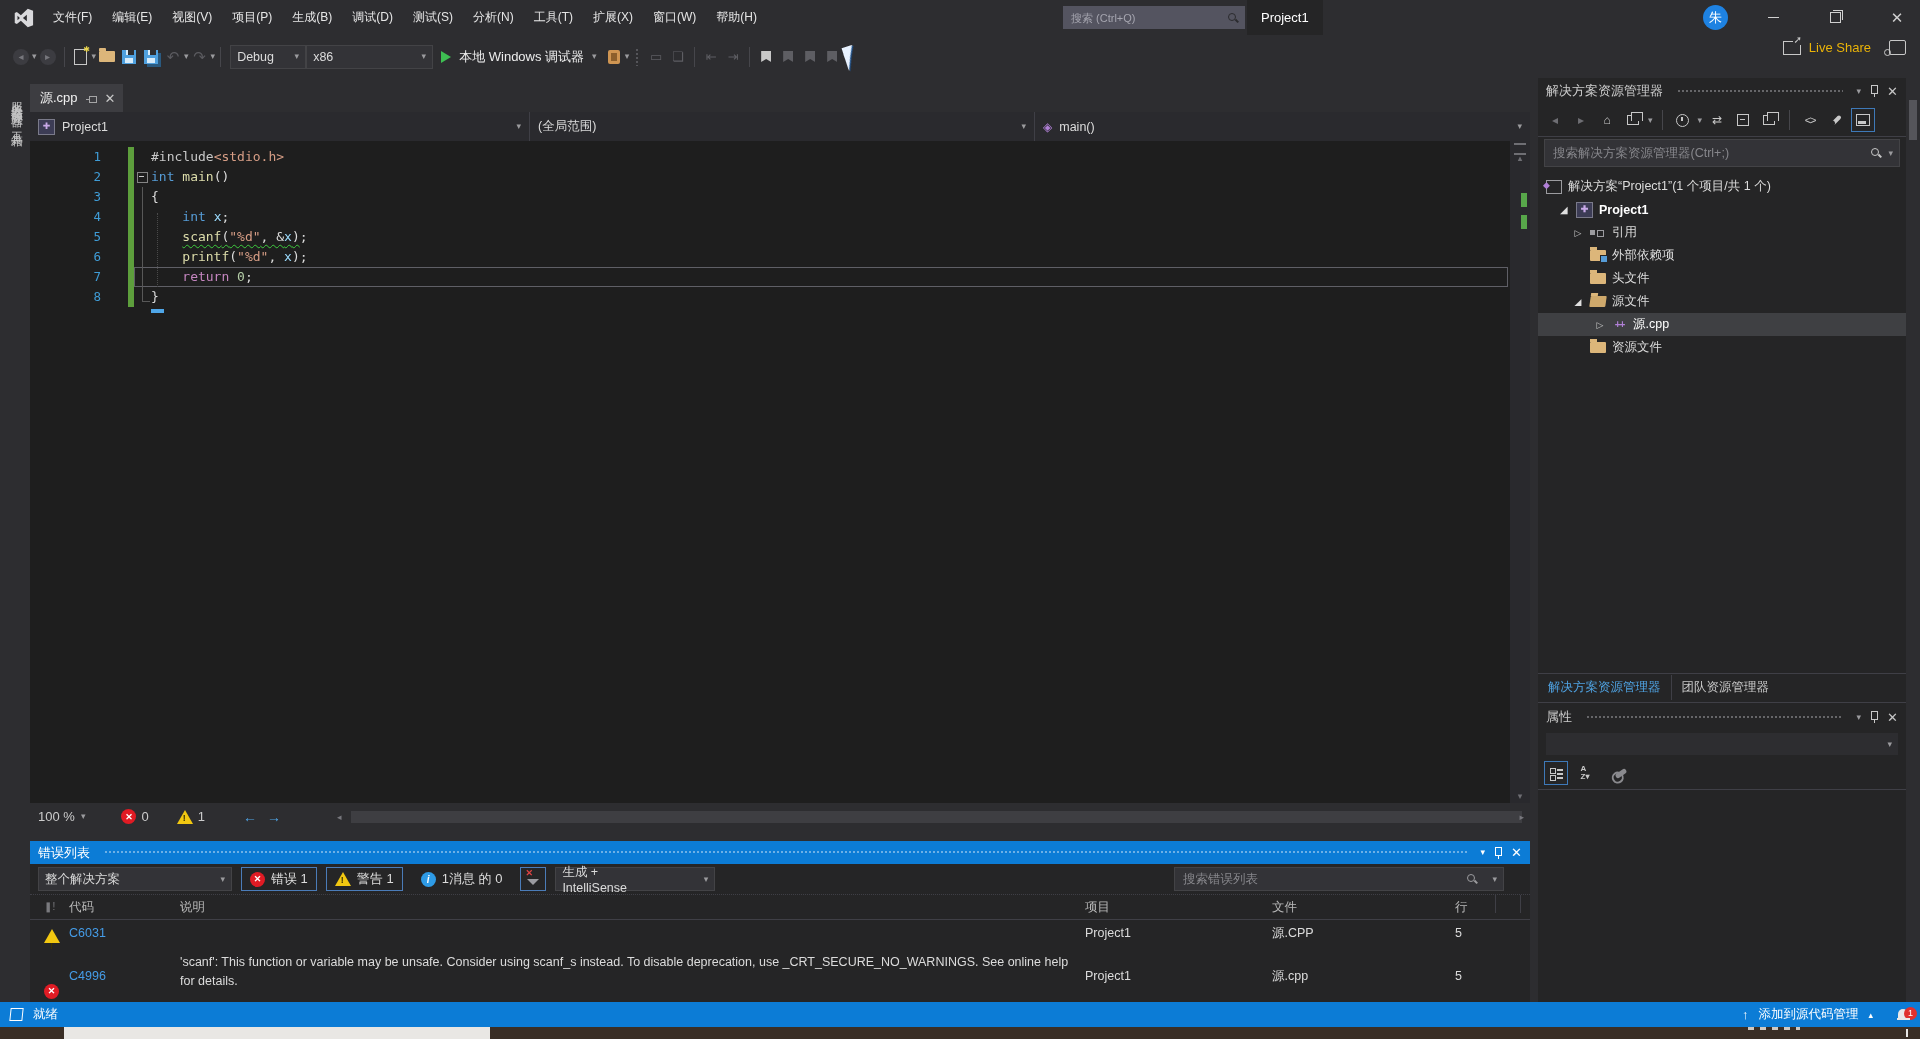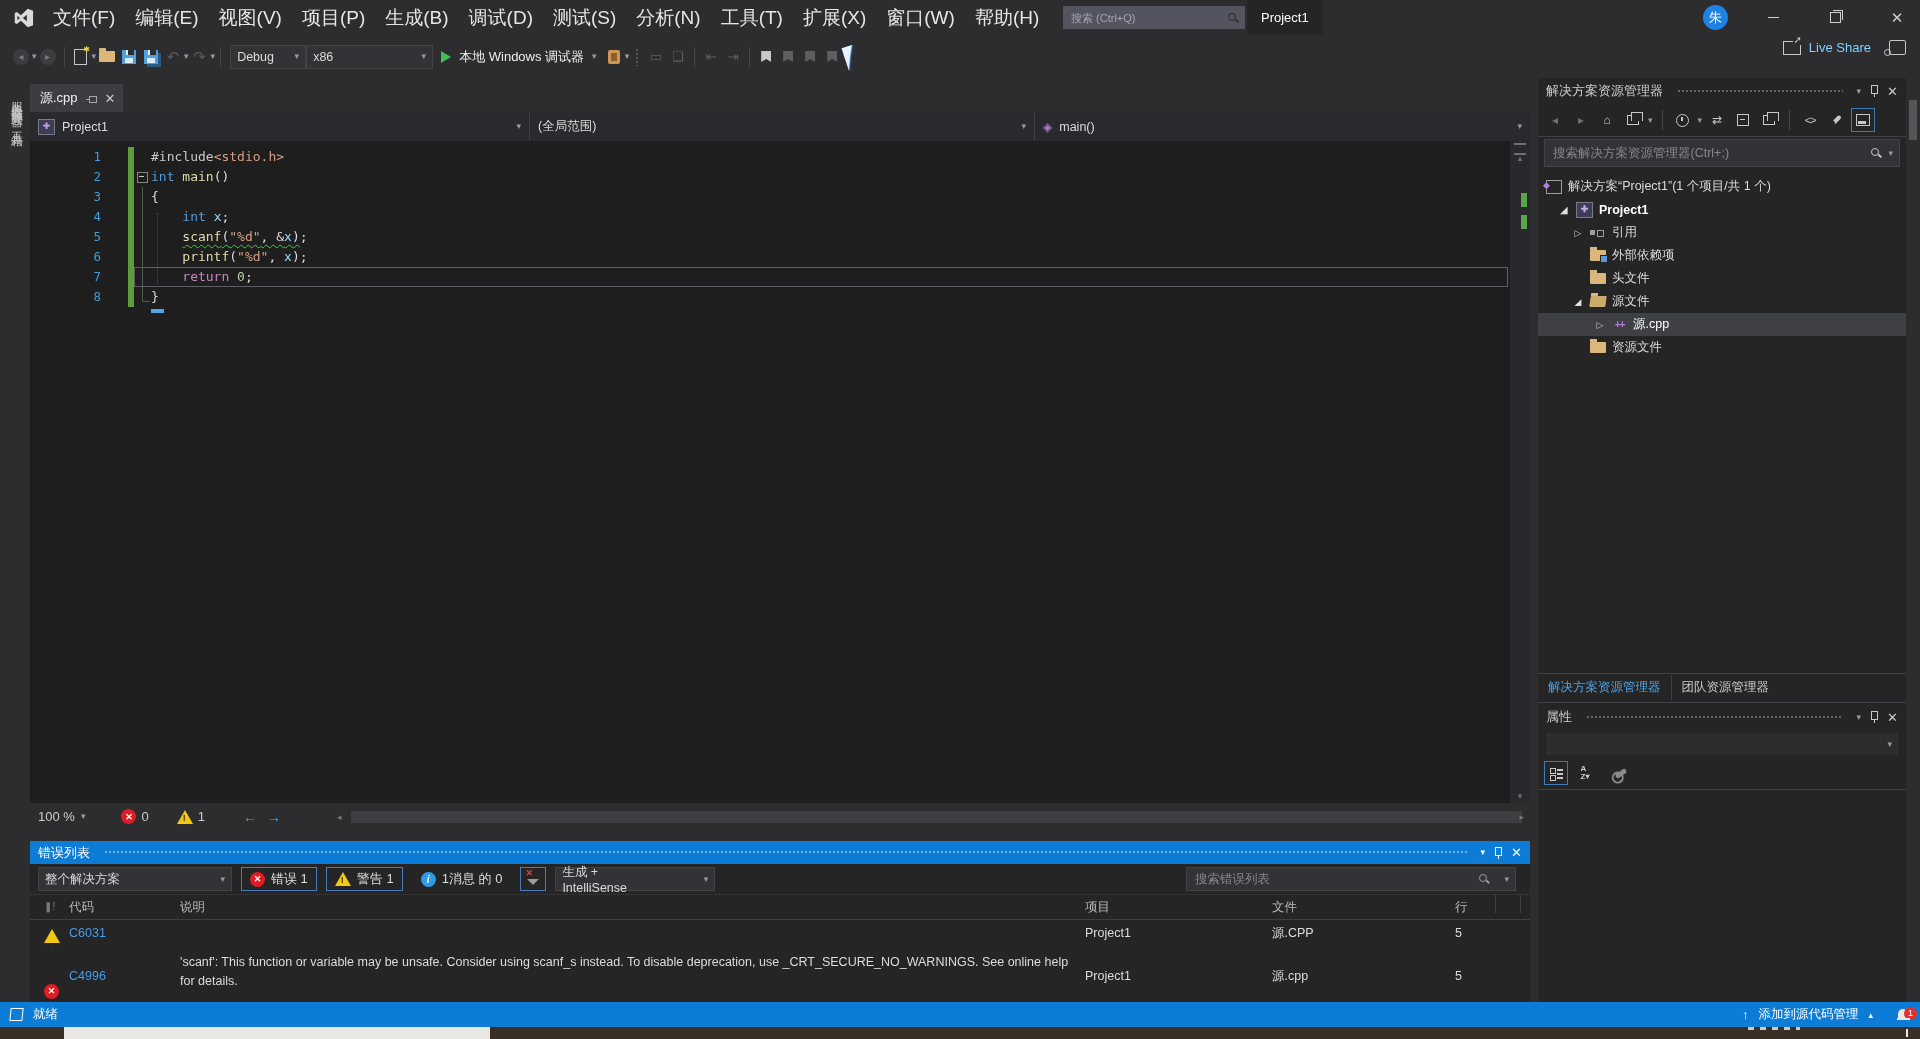--- a/index.html
+++ b/index.html
@@ -3,21 +3,21 @@
 <meta charset="utf-8">
 <style>
   html,body{margin:0;padding:0;background:#1a1a1a;}
   .app{position:relative;width:1920px;height:1039px;background:#2d2d30;font-family:"Liberation Sans",sans-serif;color:#ccc;overflow:hidden;font-size:13px;-webkit-font-smoothing:antialiased;}
   .dd{font-size:9px;color:#9b9b9e;line-height:1;}
   .sep{width:1px;height:20px;background:#46464b;margin:0 5px;}
   
   .titlebar{position:absolute;left:0;top:0;width:1920px;height:35px;background:#2d2d30;display:flex;align-items:center;}
   .vslogo{width:22px;height:22px;margin:0 10px 0 12px;}
   .menus{display:flex;align-items:center;gap:2px;}
-  .menu-item{padding:4px 9px;color:#e6e6e6;font-size:19px;cursor:default;}
+  .menu-item{padding:4px 9px;color:#e6e6e6;font-size:12px;cursor:default;}
   .qsearch{position:absolute;left:1063px;top:6px;width:170px;height:23px;background:#545460;display:flex;align-items:center;padding:0 6px;}
   .qsearch input{flex:1;background:transparent;border:none;outline:none;color:#b9b9c2;font-size:11px;font-family:"Liberation Sans",sans-serif;}
   .qsearch input::placeholder{color:#a5a5af;}
   .mag{position:relative;width:12px;height:12px;display:inline-block;flex:0 0 auto;}
   .mag::before{content:"";position:absolute;left:1px;top:1px;width:6px;height:6px;border:1.5px solid currentColor;border-radius:50%;}
   .mag::after{content:"";position:absolute;left:8px;top:8px;width:4px;height:1.5px;background:currentColor;transform:rotate(45deg);}
   .win-title{position:absolute;left:1247px;top:0;height:35px;padding:0 14px;background:#252526;display:flex;align-items:center;color:#fff;font-size:13px;}
   .avatar{position:absolute;left:1703px;top:5px;width:25px;height:25px;border-radius:50%;background:#1e82e2;color:#fff;display:flex;align-items:center;justify-content:center;font-size:13px;}
   .winbtn{position:absolute;top:0;width:46px;height:35px;display:flex;align-items:center;justify-content:center;color:#d0d0d0;}
   .ic-min{width:11px;height:1px;background:#d0d0d0;display:inline-block;}
@@ -38,21 +38,21 @@
   .newdoc{width:11px;height:14px;border:1px solid #c8c8c8;position:relative;display:inline-block;}
   .newdoc::after{content:"✱";position:absolute;right:-4px;top:-5px;font-size:8px;color:#e8d44d;}
   .undoredo{font-size:15px;color:#5b5b60;line-height:1;}
   .attach{width:12px;height:14px;background:#cf9552;border-radius:2px;position:relative;display:inline-block;}
   .attach::after{content:"";position:absolute;left:3px;top:3px;width:6px;height:8px;background:#8c5f2c;}
   .grip{width:4px;height:18px;margin:0 6px;background:radial-gradient(circle,#55555a 1px,transparent 1.2px);background-size:4px 4px;}
   .gicon{color:#5e5e63;font-size:13px;width:22px;text-align:center;}
   .flag{width:10px;height:11px;background:#c8c8c8;clip-path:polygon(0 0,100% 0,100% 100%,50% 72%,0 100%);display:inline-block;}
   .flag.dim{background:#5e5e63;}
   .cursor-pt{position:absolute;left:845px;top:46px;width:0;height:0;border-left:6px solid #e8f2ff;border-right:5px solid transparent;border-bottom:14px solid transparent;border-top:10px solid #e8f2ff;transform:rotate(-18deg);filter:drop-shadow(1px 1px 0 #1b4f8a);}
-  .tb-right{position:absolute;right:14px;top:40px;display:flex;align-items:center;gap:18px;color:#7dd3fc;}
+  .tb-right{position:absolute;right:14px;top:40px;display:flex;align-items:center;gap:18px;color:#eab308;}
   .share-ic{width:16px;height:12px;border:1px solid #c8c8c8;position:relative;display:inline-block;}
   .share-ic::after{content:"➚";position:absolute;right:-2px;top:-8px;font-size:10px;color:#c8c8c8;background:#2d2d30;}
   .feedback-ic{width:15px;height:13px;border:1px solid #c8c8c8;border-radius:2px;position:relative;display:inline-block;}
   .feedback-ic::before{content:"";position:absolute;left:-6px;bottom:-2px;width:5px;height:5px;border-radius:50%;border:1px solid #c8c8c8;}
   
   .leftstrip{position:absolute;left:0;top:78px;width:30px;height:924px;background:#2d2d30;}
   .vtab{writing-mode:vertical-rl;color:#c5c5c5;font-size:12px;letter-spacing:2px;margin:14px 0 0 8px;}
   
   .center{position:absolute;left:30px;top:78px;width:1500px;height:924px;background:#252526;}
   .tabstrip{position:absolute;left:0;top:0;width:100%;height:34px;background:#2d2d30;}
@@ -103,21 +103,21 @@
   .dots.gray{background:radial-gradient(circle,rgba(155,155,160,.55) .8px,transparent 1px);background-size:4px 4px;}
   .pinw{width:10px;height:12px;position:relative;display:inline-block;}
   .pinw::before{content:"";position:absolute;left:2px;top:0;width:5px;height:7px;border:1px solid #fff;}
   .pinw::after{content:"";position:absolute;left:4.5px;top:8px;width:1px;height:4px;background:#fff;}
   .pinw.g::before{border-color:#c8c8c8;} .pinw.g::after{background:#c8c8c8;}
   .etoolbar{position:absolute;left:0;top:34px;width:100%;height:30px;display:flex;align-items:center;gap:9px;padding-left:8px;box-sizing:border-box;background:#252526;}
   .toggle{height:24px;border:1px solid #4b7cb8;background:#252526;display:flex;align-items:center;gap:6px;padding:0 8px;color:#dcdcdc;box-sizing:border-box;}
   .filter-ic{position:relative;width:16px;height:16px;display:inline-block;}
   .filter-ic::before{content:"";position:absolute;left:2px;top:8px;border-left:6px solid transparent;border-right:6px solid transparent;border-top:6px solid #9b9ba0;}
   .filter-ic::after{content:"✕";position:absolute;left:0;top:-3px;font-size:9px;color:#e04343;font-weight:bold;}
-  .esearch{position:absolute;right:14px;top:3px;width:330px;height:24px;background:#333337;border:1px solid #434346;display:flex;align-items:center;padding:0 6px;gap:14px;box-sizing:border-box;color:#9b9b9e;}
+  .esearch{position:absolute;right:26px;top:3px;width:330px;height:24px;background:#333337;border:1px solid #434346;display:flex;align-items:center;padding:0 6px;gap:14px;box-sizing:border-box;color:#9b9b9e;}
   .esearch input{flex:1;background:transparent;border:none;outline:none;color:#ccc;font-size:12.5px;font-family:"Liberation Sans",sans-serif;}
   .esearch input::placeholder{color:#87878c;}
   .ehead{position:absolute;left:0;top:64px;width:100%;height:24px;border-top:1px dotted #3f3f46;border-bottom:1px solid #3f3f46;color:#b8b8b8;font-size:12.5px;}
   .ehead span,.erow .cell{position:absolute;top:0;line-height:24px;}
   .col-ic{left:14px;width:30px;} .col-code{left:39px;width:90px;} .col-desc{left:150px;width:900px;}
   .col-proj{left:1055px;width:180px;} .col-file{left:1242px;width:175px;} .col-line{left:1425px;width:45px;}
   .hdiv{position:absolute;top:3px;width:1px;height:18px;background:#3f3f46;}
   .erow{position:absolute;left:0;width:100%;color:#dcdcdc;font-size:12.5px;}
   .erow .cell{line-height:inherit;}
   .erow .codelink{color:#459ce7;}

